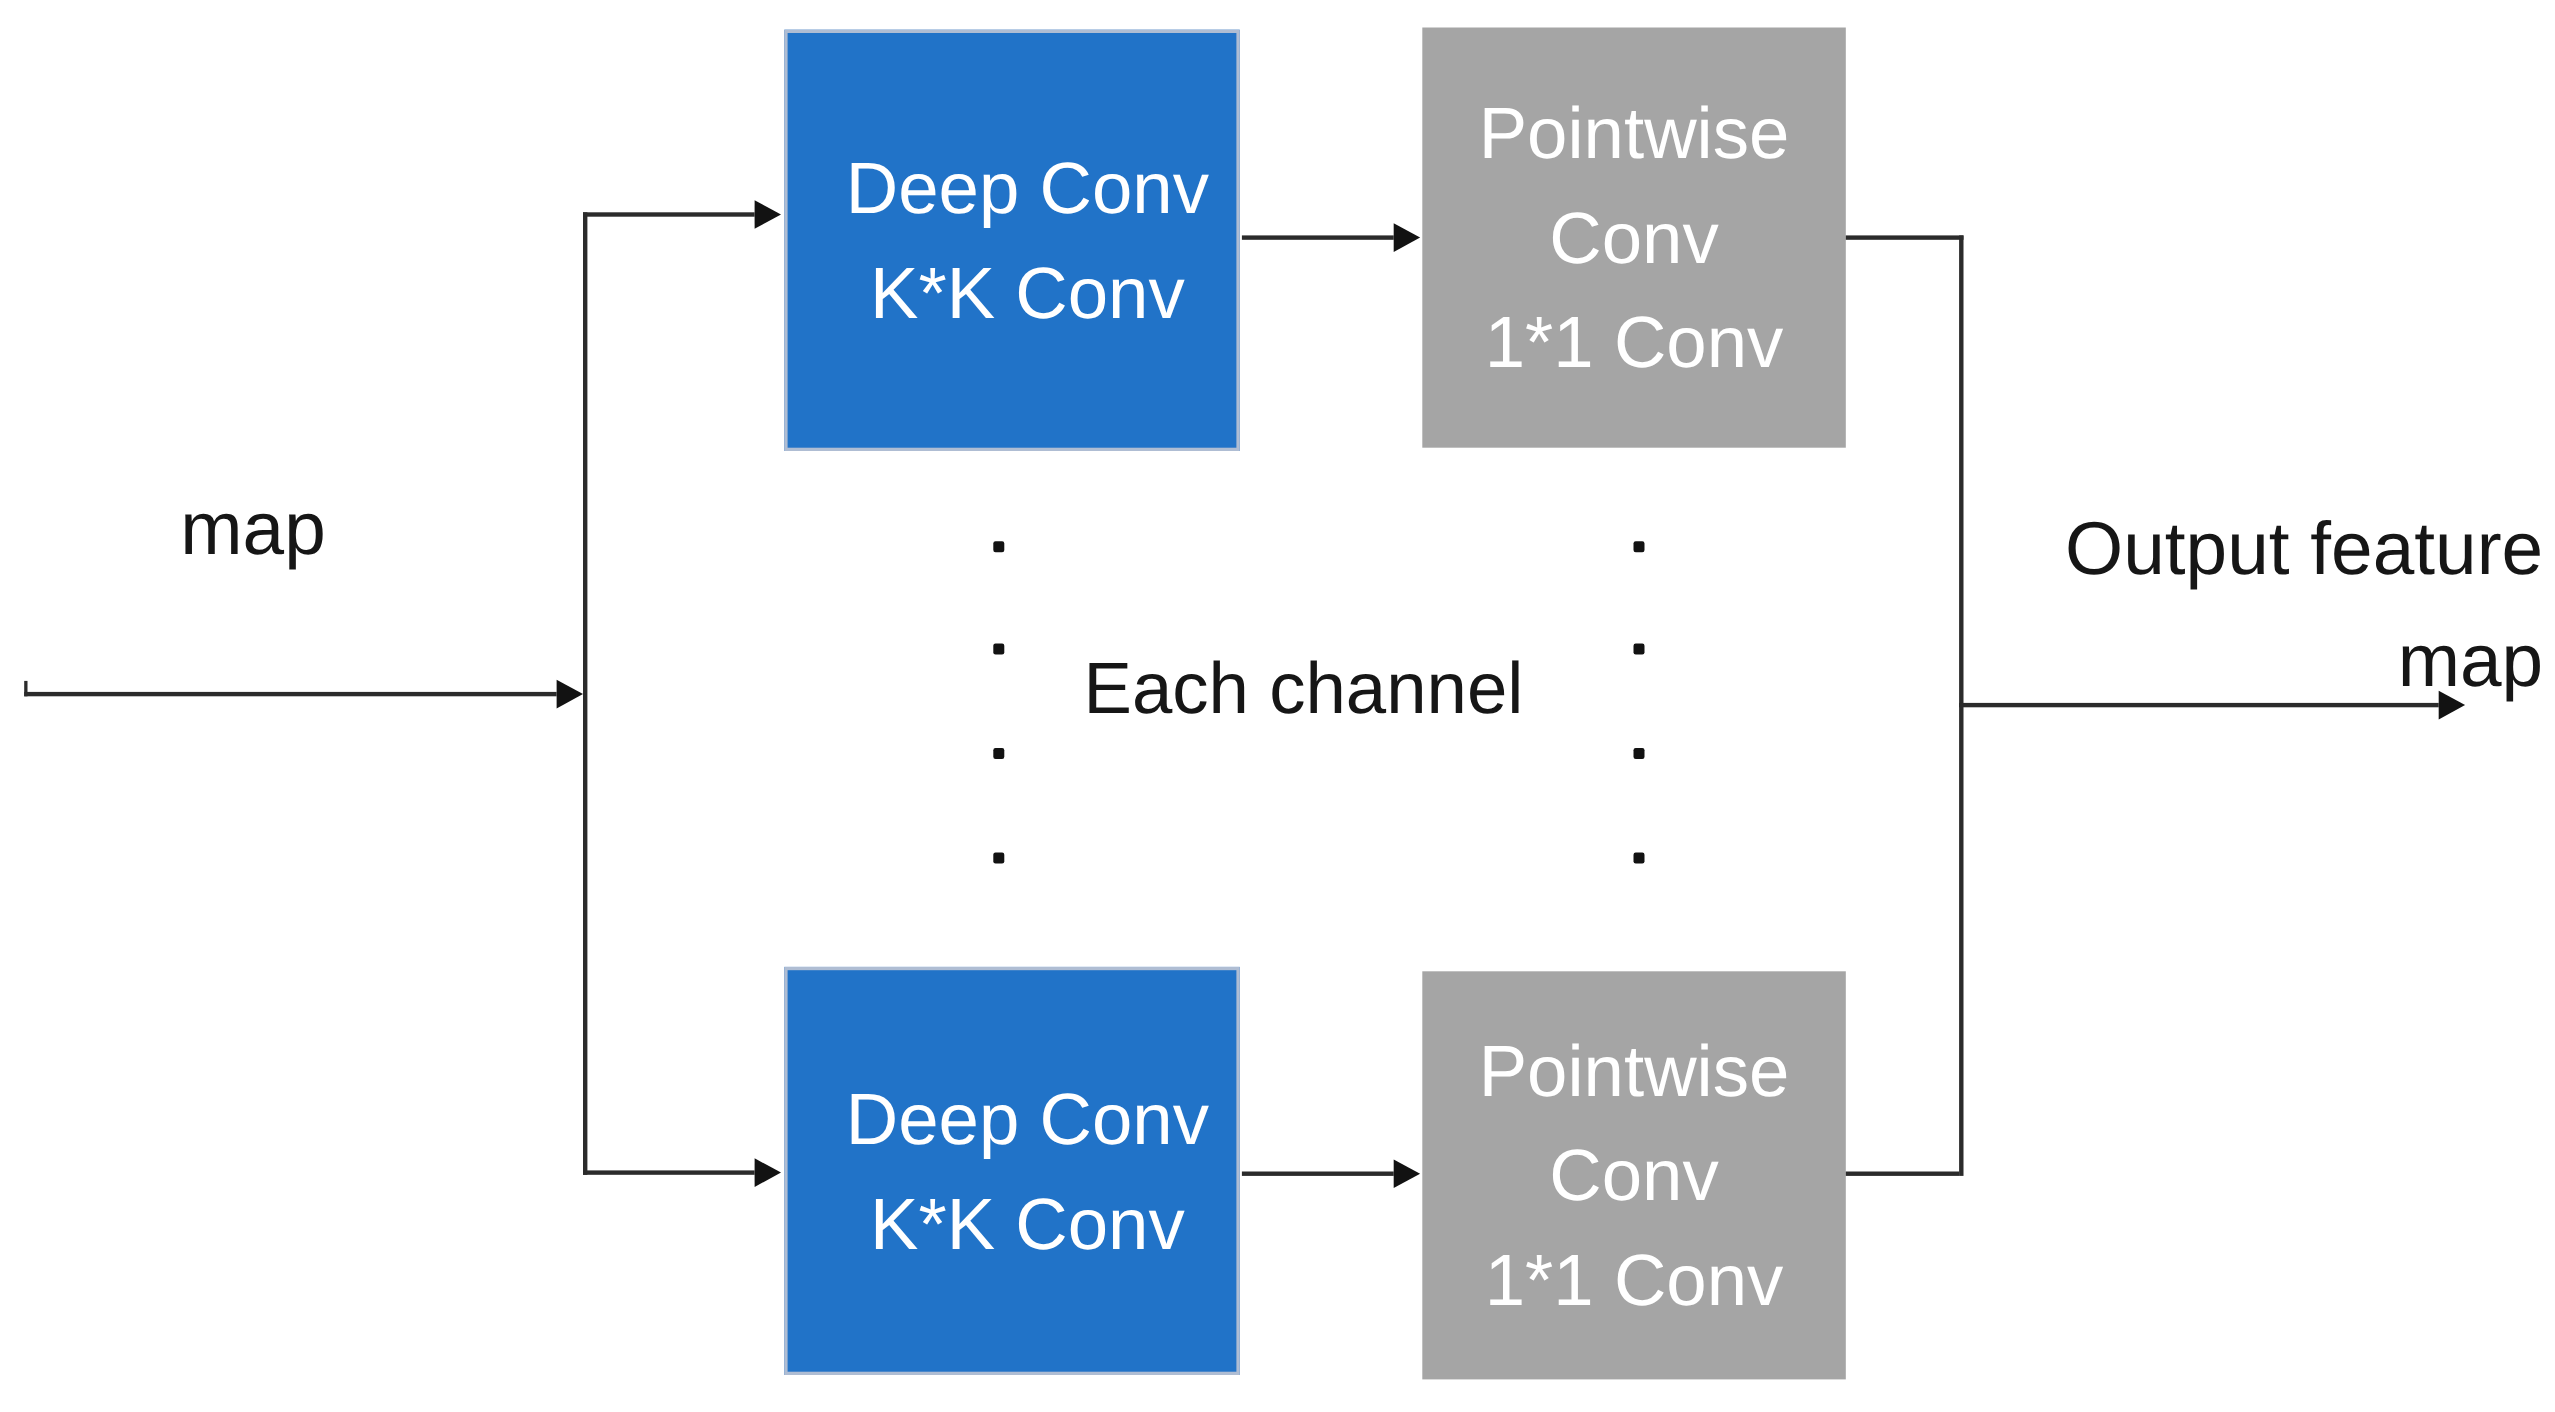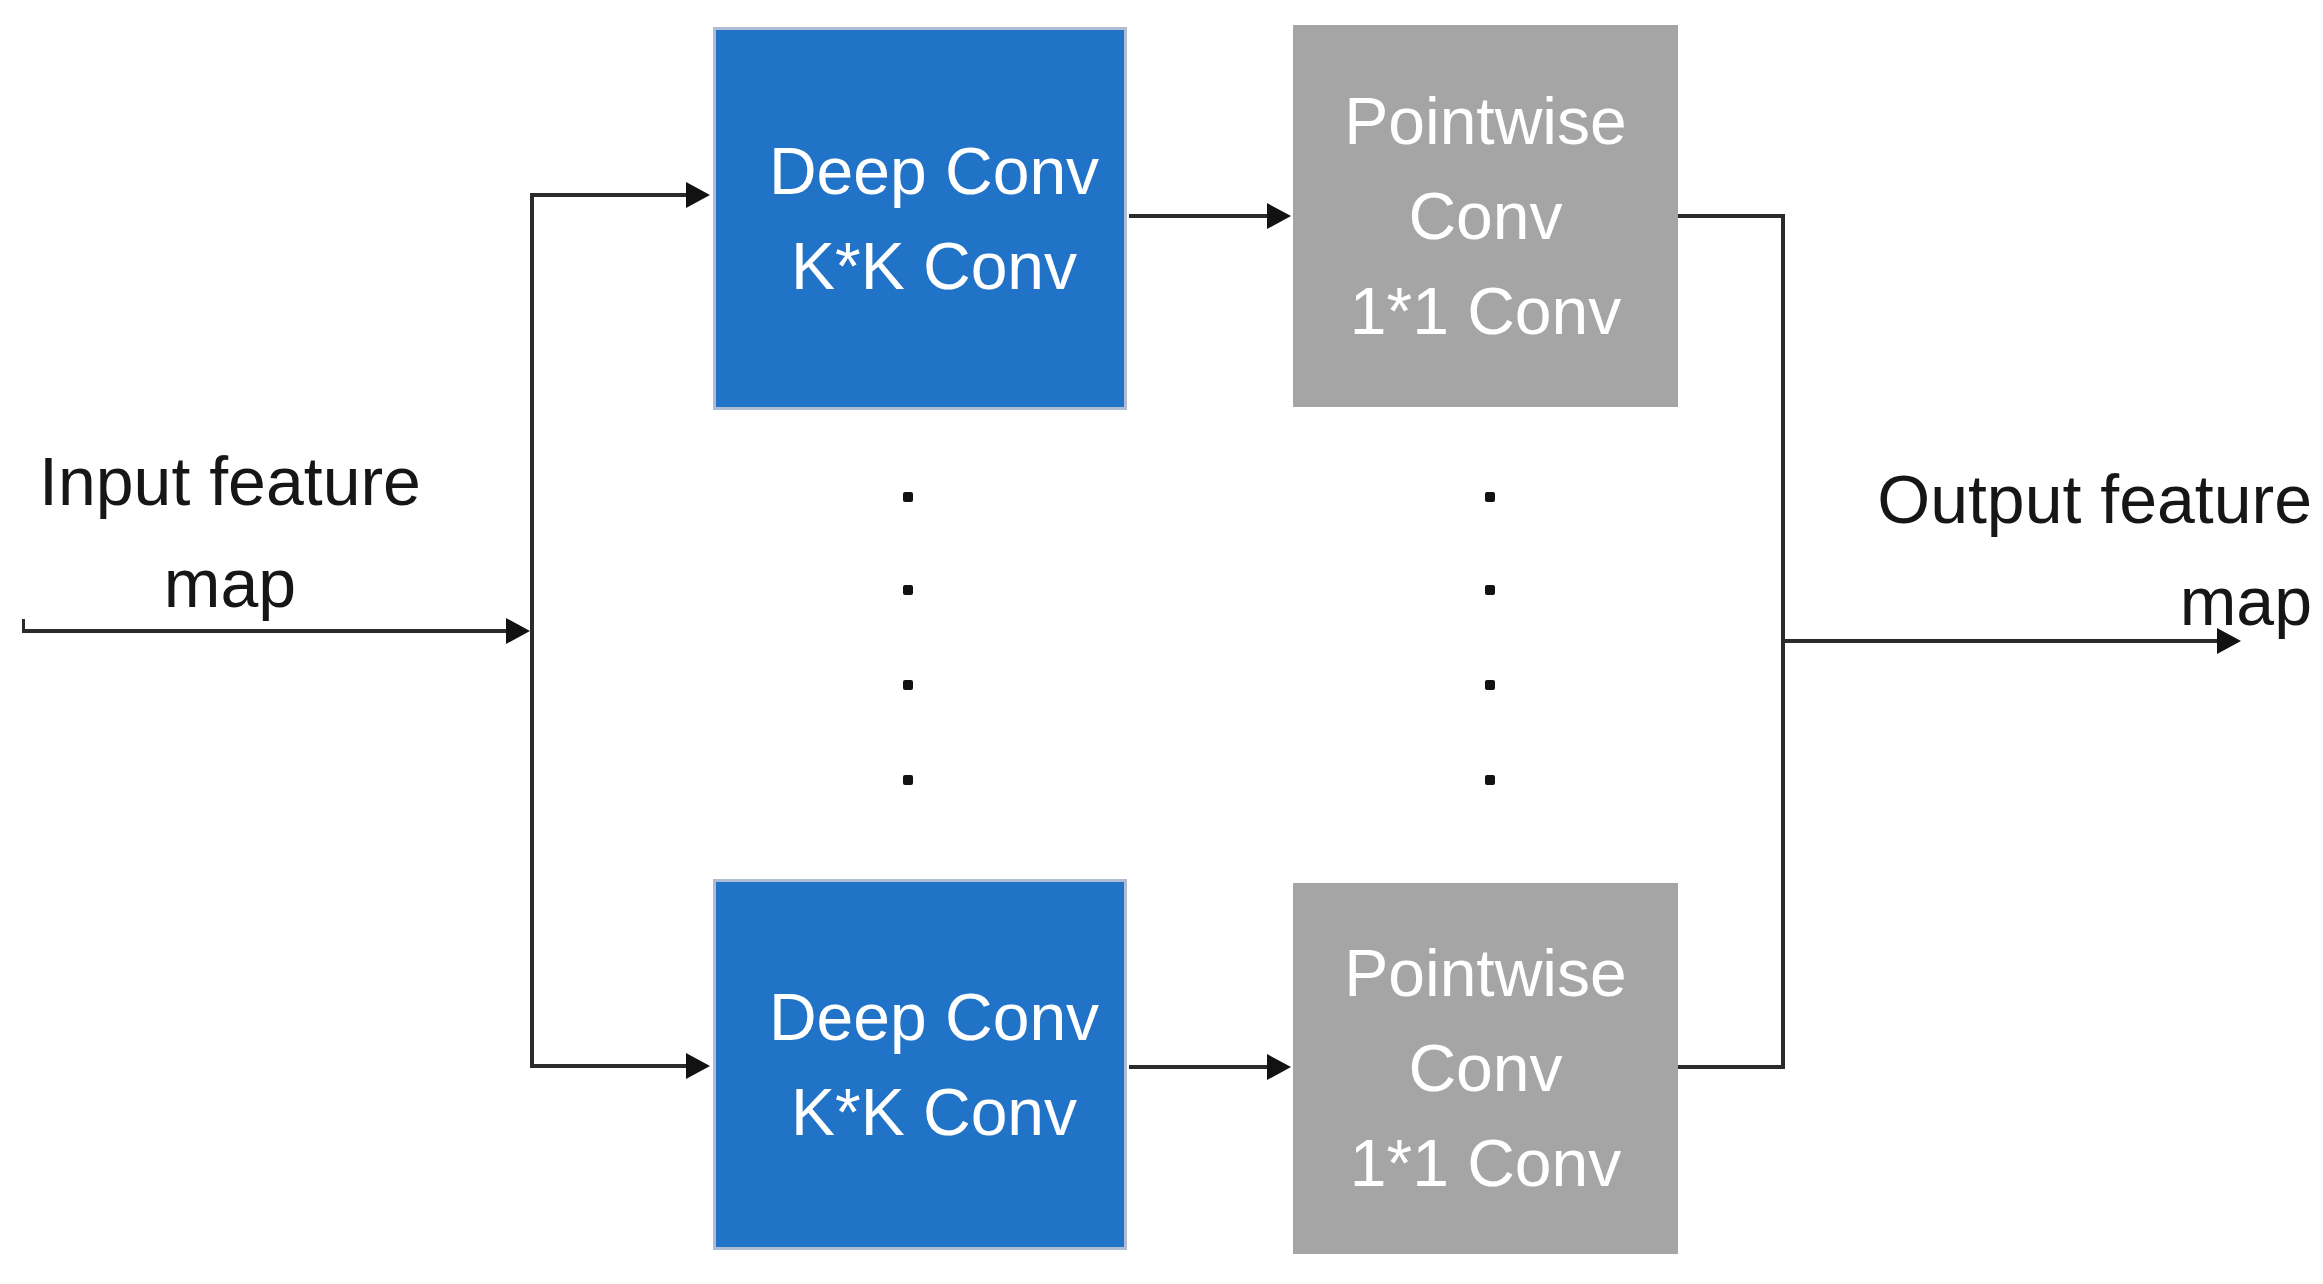--- a/index.html
+++ b/index.html
@@ -89,21 +89,20 @@
   .dcl{left:903px;}
   .dcr{left:1485px;}
   .d1{top:492px;}.d2{top:585px;}.d3{top:680px;}.d4{top:775px;}
 </style>
 </head>
 <body>
 
 <div class="canvas">
 
   <div class="label label-input">
-    <div>Input feature</div>
     <div>map</div>
   </div>
 
   <div class="vline input-cap"></div>
   <div class="hline input-line"></div>
   <div class="ah input-head"></div>
 
   <div class="vline branch-vline"></div>
   <div class="hline branch-top-line"></div>
   <div class="ah branch-top-head"></div>
@@ -122,20 +121,21 @@
     <div>Pointwise</div>
     <div>Conv</div>
     <div>1*1 Conv</div>
   </div>
 
   <div class="dot dcl d1"></div>
   <div class="dot dcl d2"></div>
   <div class="dot dcl d3"></div>
   <div class="dot dcl d4"></div>
 
+  <div class="label label-middle">Each channel</div>
 
   <div class="dot dcr d1"></div>
   <div class="dot dcr d2"></div>
   <div class="dot dcr d3"></div>
   <div class="dot dcr d4"></div>
 
   <div class="box box-blue box-deep-bottom">
     <div>Deep Conv</div>
     <div>K*K Conv</div>
   </div>

